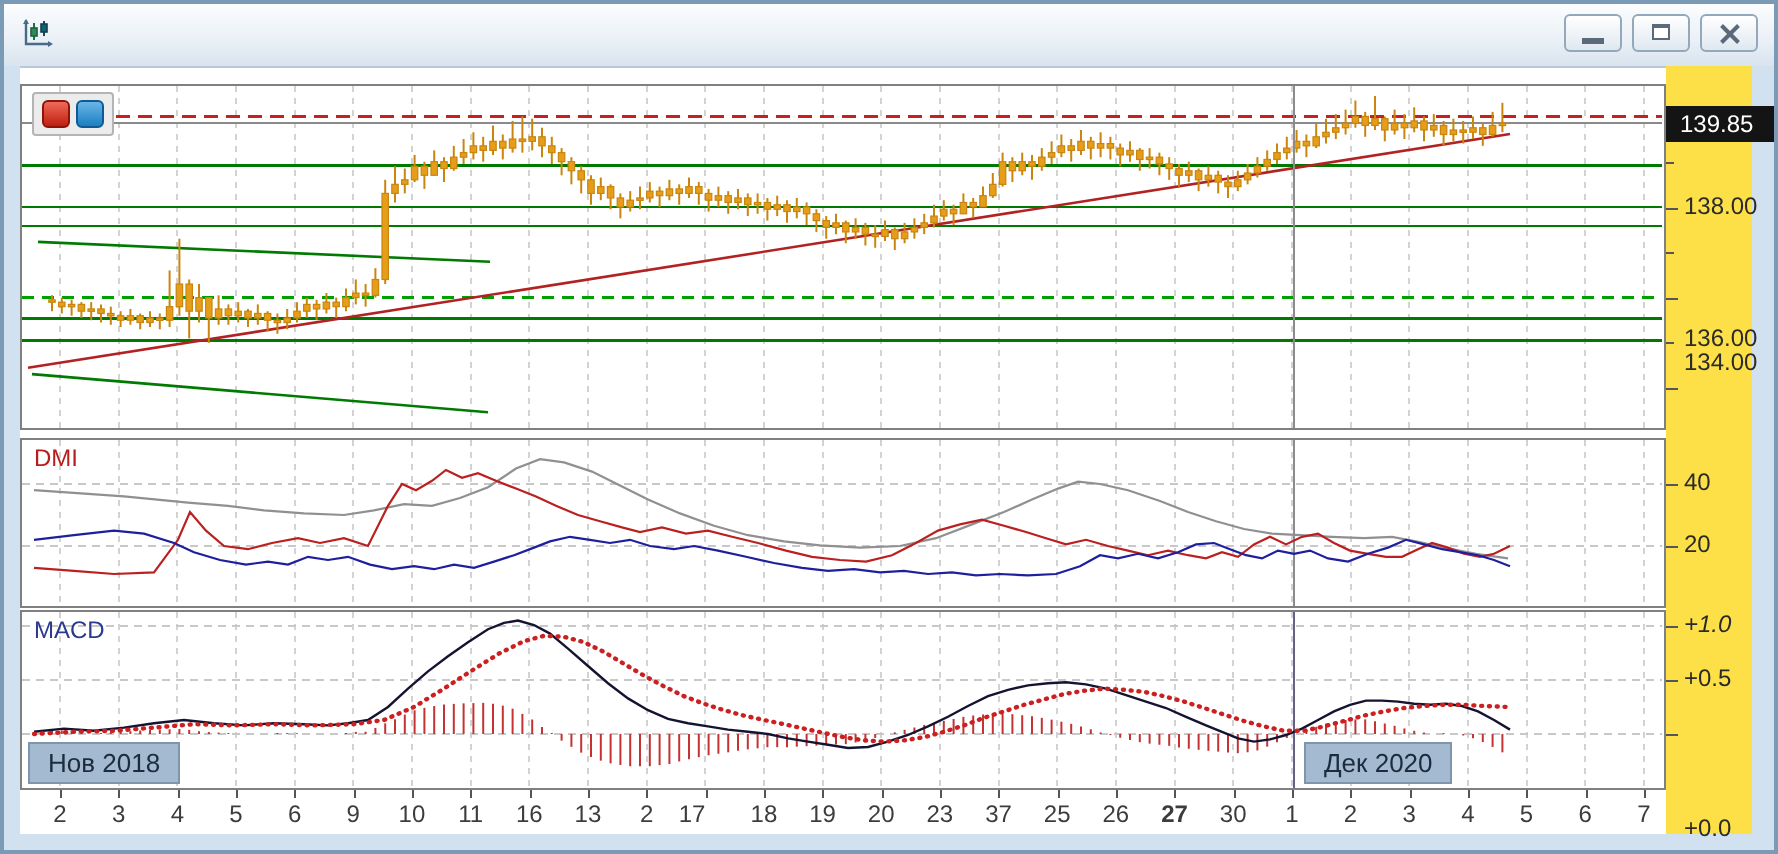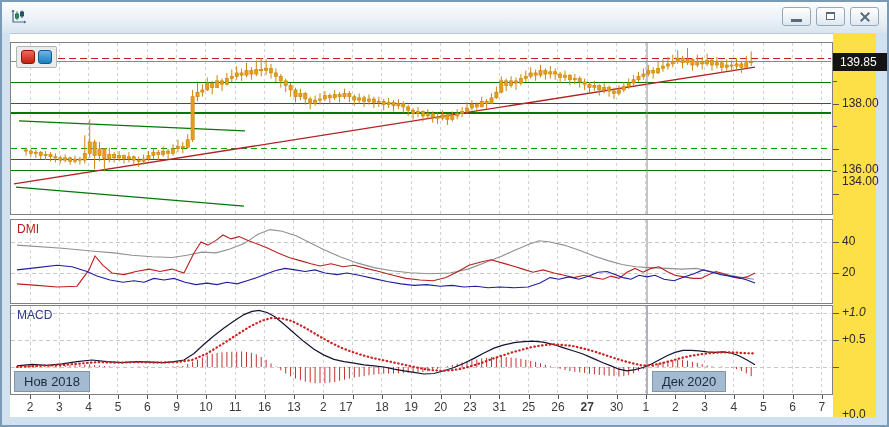--- a/index.html
+++ b/index.html
@@ -719,21 +719,21 @@
       <span class="time-label" style="left: 336px;">17</span>
       <div class="time-tick" style="left: 371.96px;"></div>
       <span class="time-label" style="left: 371.96px;">18</span>
       <div class="time-tick" style="left: 401.29px;"></div>
       <span class="time-label" style="left: 401.29px;">19</span>
       <div class="time-tick" style="left: 430.62px;"></div>
       <span class="time-label" style="left: 430.62px;">20</span>
       <div class="time-tick" style="left: 459.95px;"></div>
       <span class="time-label" style="left: 459.95px;">23</span>
       <div class="time-tick" style="left: 489.28px;"></div>
-      <span class="time-label" style="left: 489.28px;">31</span>
+      <span class="time-label" style="left: 489.28px;">37</span>
       <div class="time-tick" style="left: 518.61px;"></div>
       <span class="time-label" style="left: 518.61px;">25</span>
       <div class="time-tick" style="left: 547.94px;"></div>
       <span class="time-label" style="left: 547.94px;">26</span>
       <div class="time-tick" style="left: 577.27px;"></div>
       <span class="time-label" style="left: 577.27px; font-weight: bold;">27</span>
       <div class="time-tick" style="left: 606.6px;"></div>
       <span class="time-label" style="left: 606.6px;">30</span>
       <div class="time-tick" style="left: 635.93px;"></div>
       <span class="time-label" style="left: 635.93px;">1</span>

